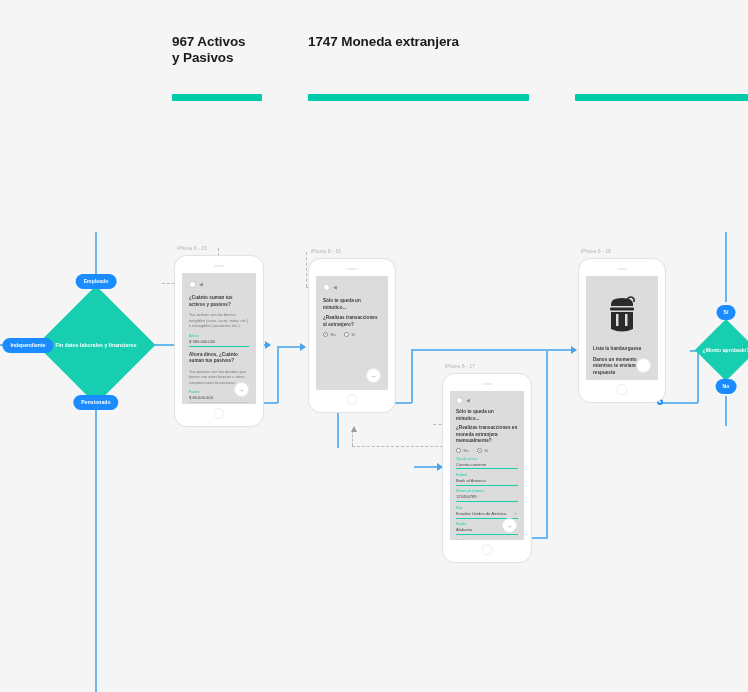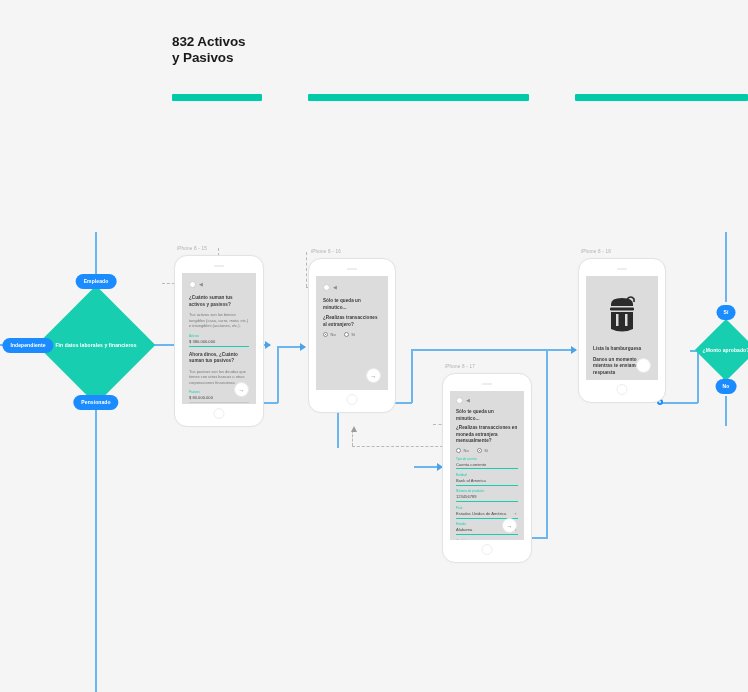--- a/index.html
+++ b/index.html
@@ -246,25 +246,28 @@
     background: #fff;
     border: 1px solid #e8e8e8;
   }
 </style>
 </head>
 <body>
 
 <div id="canvas">
 
   <div class="sec" style="left:172px; top:34px;">
-    <div class="sec-title">832 Activos
+    <div class="sec-title">967 Activos
 y Pasivos</div>
   </div>
   <div class="sec-bar" style="left:172px; top:94px; width:90px;"></div>
 
+  <div class="sec" style="left:308px; top:34px;">
+    <div class="sec-title">1747 Moneda extranjera</div>
+  </div>
   <div class="sec-bar" style="left:308px; top:94px; width:221px;"></div>
 
   <div class="sec-bar" style="left:575px; top:94px; width:173px;"></div>
 
   <div class="ln ln-v" style="left:95px; top:232px; height:44px;"></div>
   <div class="ln ln-v" style="left:95px; top:288px; height:16px;"></div>
   <div class="arrow-d" style="left:92px; top:300px;"></div>
 
   <div class="ln ln-h" style="left:0px; top:344px; width:12px;"></div>
   <div class="ln ln-h" style="left:44px; top:344px; width:9px;"></div>

